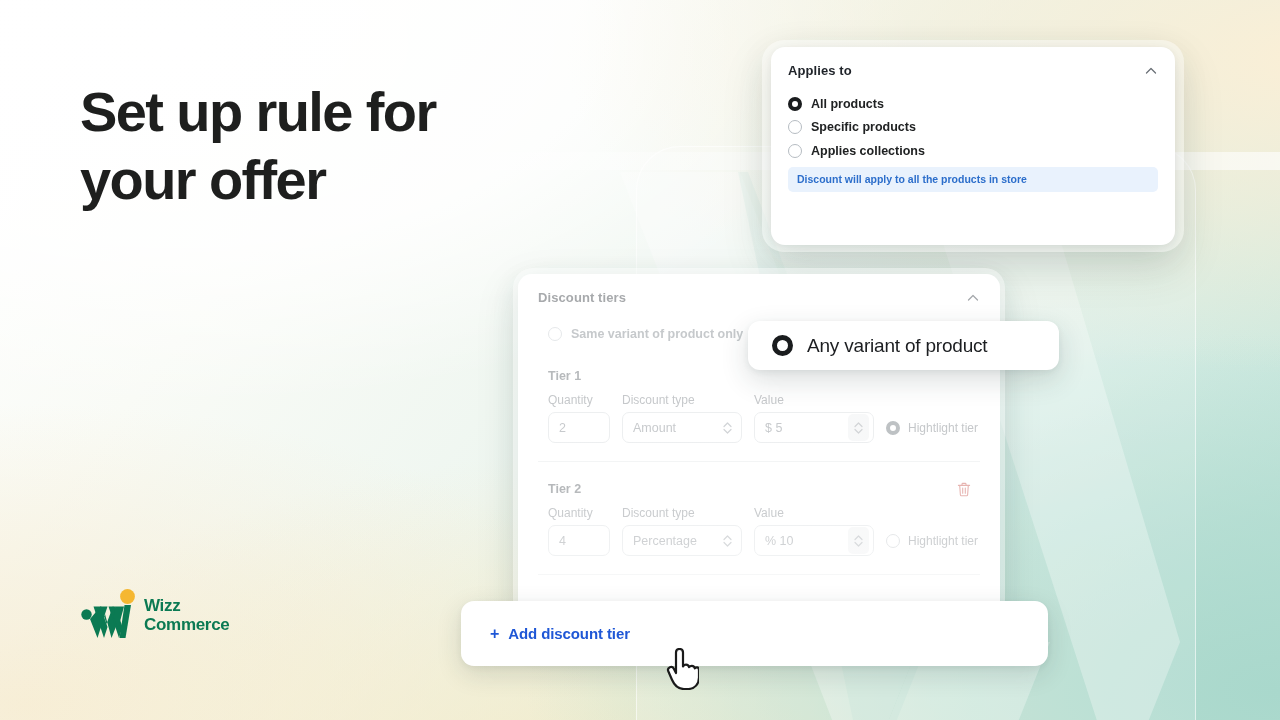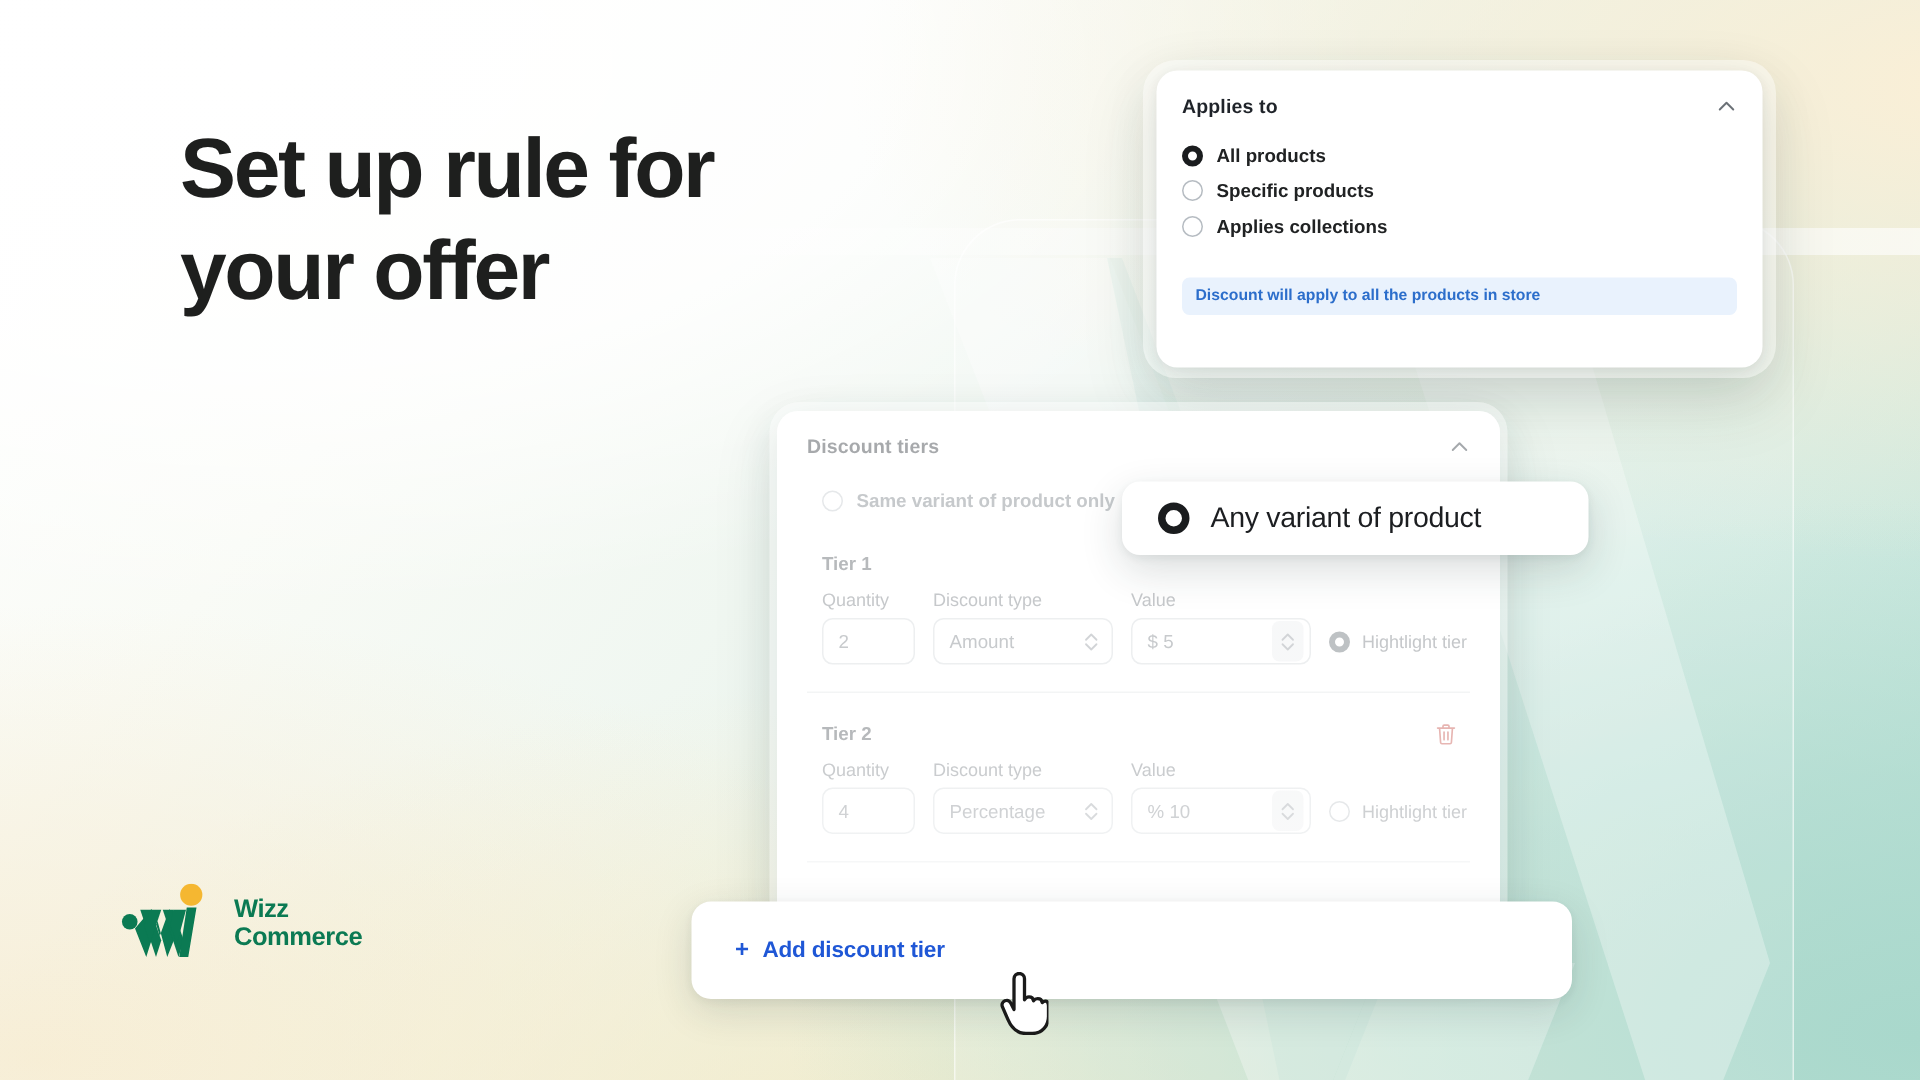--- a/index.html
+++ b/index.html
@@ -74,30 +74,30 @@
     position: absolute;
     left: 80px;
     top: 78px;
     width: 470px;
     font-size: 56px;
     line-height: 1.22;
     font-weight: 700;
     letter-spacing: -1.6px;
     color: #1e1f1e;
   }
-  #headline .ln { display: block; white-space: pre; margin-left: 40px; }
+  #headline .ln { display: block; white-space: pre; }
 
   
   #logo {
     position: absolute;
     left: 80px;
     top: 589px;
     display: flex;
     align-items: center;
-    gap: 16px;
+    gap: 4px;
   }
   #logo .mark { width: 60px; height: 52px; display: block; }
   #logo .wordmark {
     color: #0b7a53;
     font-weight: 700;
     font-size: 17px;
     line-height: 1.12;
     letter-spacing: -0.3px;
   }
   #logo .wordmark span { display: block; }
@@ -156,21 +156,21 @@
     top: 47px;
     width: 404px;
     height: 198px;
     padding: 16px 17px 0 17px;
     box-shadow: 0 10px 34px rgba(40,60,60,0.13), 0 2px 7px rgba(40,60,60,0.07);
   }
   #applies-card .card-head { margin-bottom: 14px; }
   #applies-card .opts { display: flex; flex-direction: column; gap: 0px; }
   #applies-card .opts .radio-row { height: 23.5px; }
   #applies-banner {
-    margin-top: 22px;
+    margin-top: 4px;
     height: 25px;
     background: #e9f2fd;
     border-radius: 5px;
     display: flex;
     align-items: center;
     padding: 0 9px;
     font-size: 10.5px;
     color: #2c6ecb;
     font-weight: 600;
   }

